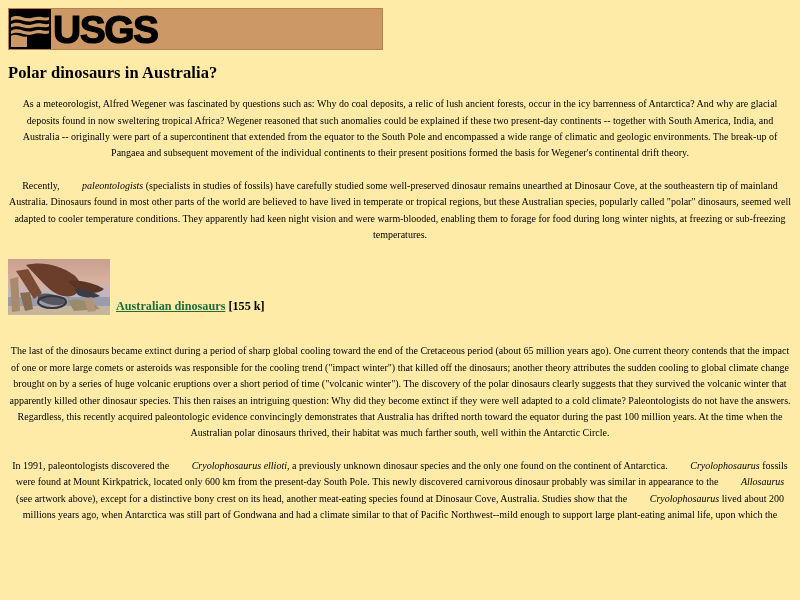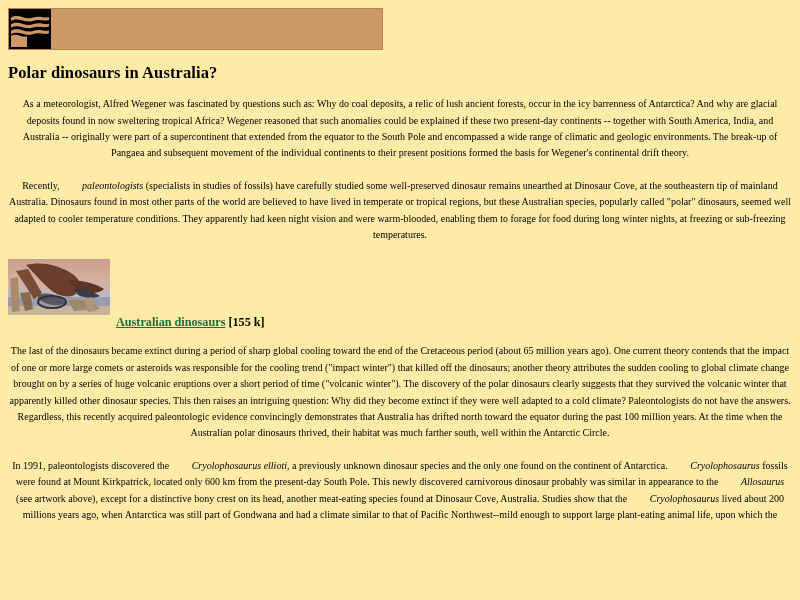--- a/index.html
+++ b/index.html
@@ -88,21 +88,21 @@
     display: block;
     position: absolute;
     left: 0;
     top: 0;
     border: 0;
   }
   .thumb svg { display: block; }
   .caption {
     position: absolute;
     left: 108px;
-    top: 56px;
+    top: 40px;
     font-size: 12.5px;
     line-height: 14px;
     white-space: nowrap;
   }
   .caption a.figure-link {
     color: #1f6b3a;
     text-decoration: underline;
     font-weight: bold;
     font-size: 12.2px;
   }
@@ -121,20 +121,21 @@
     <div class="usgs-logo">
       <span class="usgs-mark">
         <svg viewBox="0 0 42 42" preserveAspectRatio="none" aria-hidden="true">
           <rect x="0" y="0" width="42" height="42" fill="#000000"></rect>
           <path d="M2 9 C10 4, 16 12, 24 9 C31 6.5, 36 10, 40 8.5 L40 11.5 C35 13.5, 30 10, 24 12.5 C16 15.5, 10 8, 2 12.5 Z" fill="#cc9966"></path>
           <path d="M2 16 C10 11, 16 19, 24 16 C31 13.5, 36 17, 40 15.5 L40 18.5 C35 20.5, 30 17, 24 19.5 C16 22.5, 10 15, 2 19.5 Z" fill="#cc9966"></path>
           <path d="M2 23 C10 18, 16 26, 24 23 C31 20.5, 36 24, 40 22.5 L40 25.5 C35 27.5, 30 24, 24 26.5 C16 29.5, 10 22, 2 26.5 Z" fill="#cc9966"></path>
           <path d="M2 28 C8 25, 12 30, 18 29 L18 40 L2 40 Z" fill="#cc9966"></path>
         </svg>
       </span>
+      <span class="usgs-word">USGS</span>
     </div>
   </div>
 </div>
 
 <div class="content">
 
   <h1 class="page-title">Polar dinosaurs in Australia?</h1>
 
   <p class="body-text">As a meteorologist, Alfred Wegener was fascinated by questions such as: Why do coal deposits, a relic of lush ancient forests, occur in the icy barrenness of Antarctica? And why are glacial deposits found in now sweltering tropical Africa? Wegener reasoned that such anomalies could be explained if these two present-day continents -- together with South America, India, and Australia -- originally were part of a supercontinent that extended from the equator to the South Pole and encompassed a wide range of climatic and geologic environments. The break-up of Pangaea and subsequent movement of the individual continents to their present positions formed the basis for Wegener's continental drift theory.</p>
 

